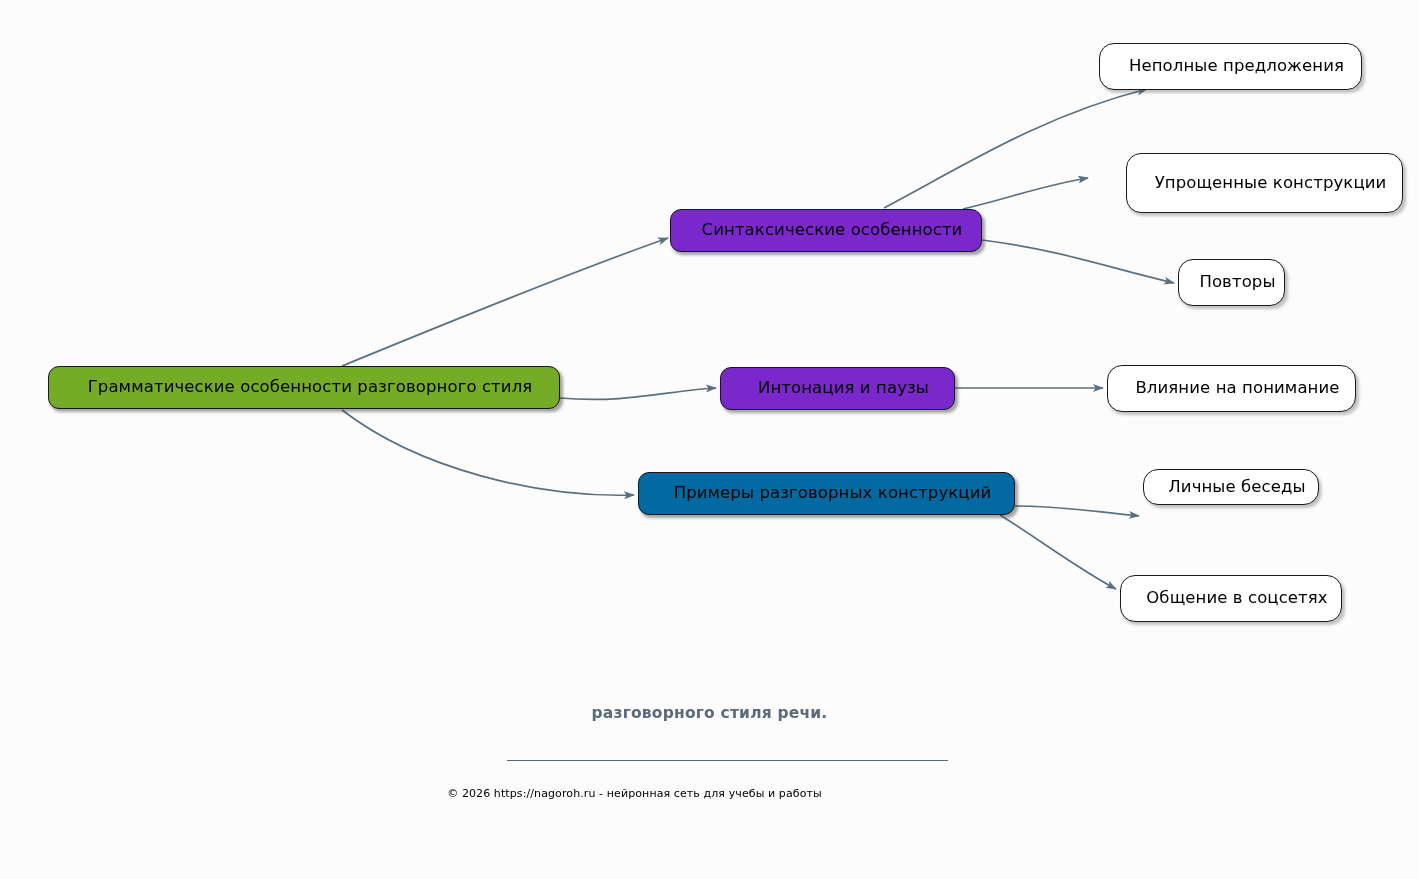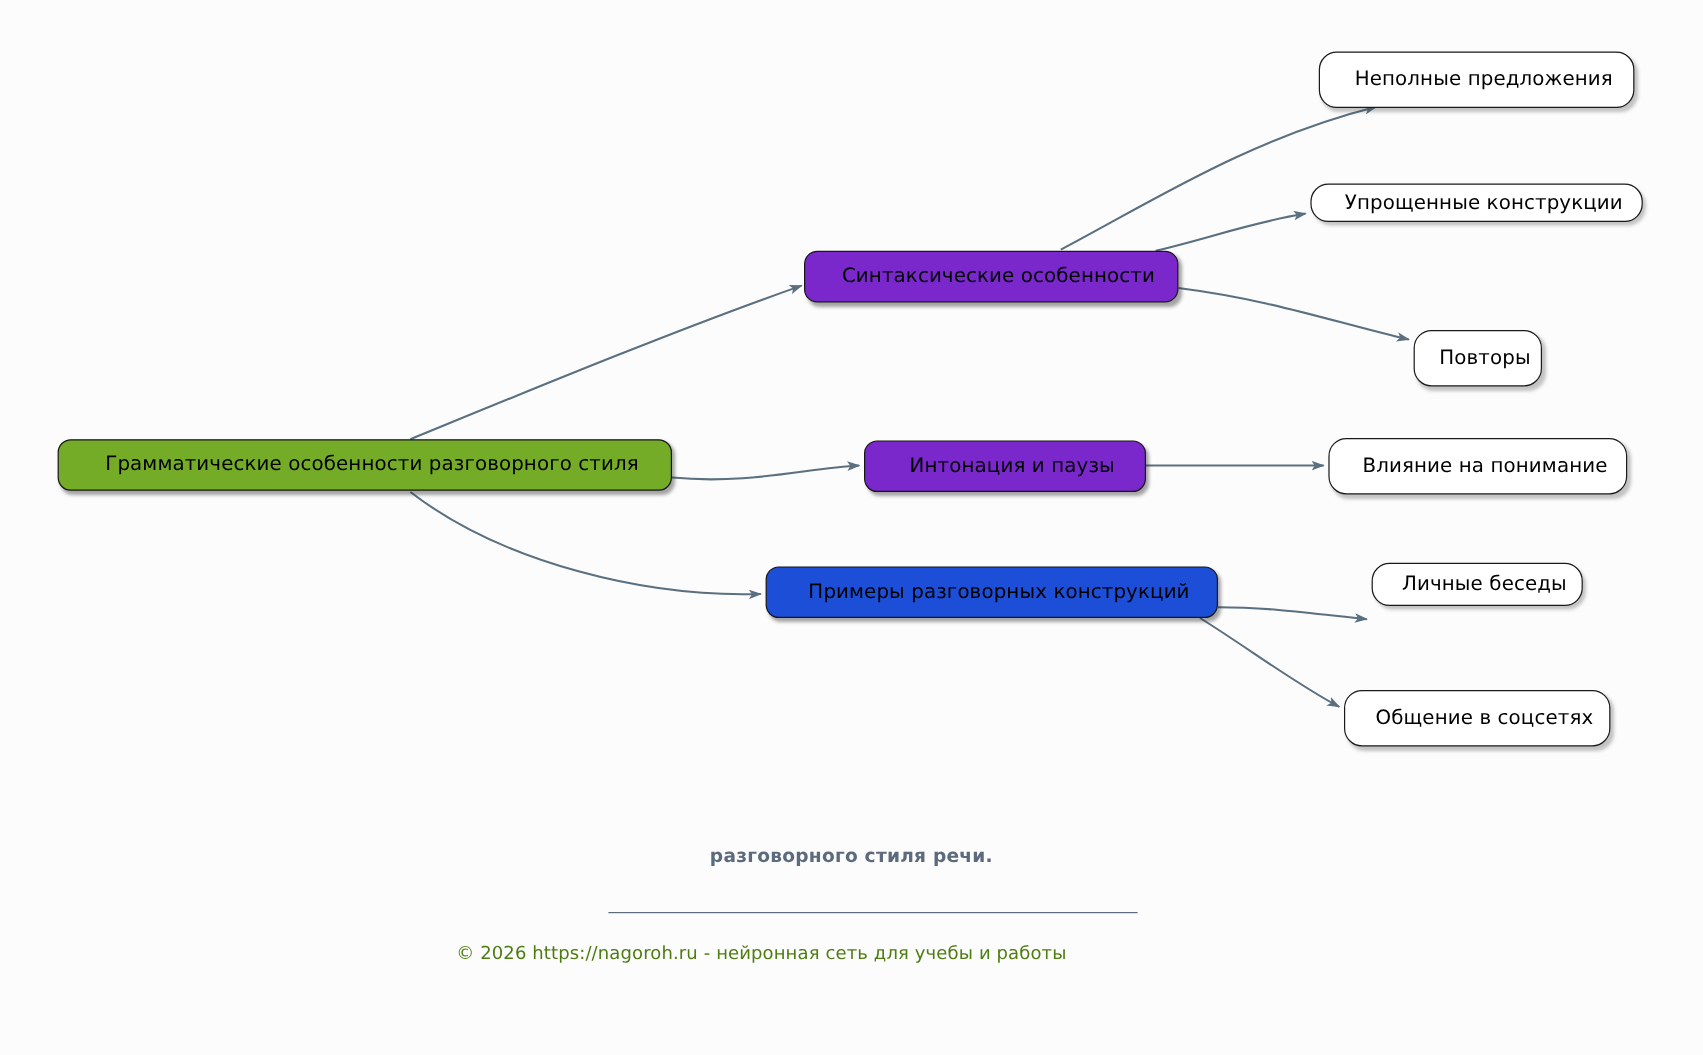--- a/index.html
+++ b/index.html
@@ -73,22 +73,22 @@
     width: 441px;
     height: 0;
     border-top: 1.6px solid #5b6a7d;
   }
   #footer {
     position: absolute;
     left: 0;
     top: 782px;
     width: 1269px;
     text-align: center;
-    color: #4d7c0f;
-    font-size: 15px;
+    color: #000000;
+    font-size: 11px;
     line-height: 24px;
     letter-spacing: 0.1px;
   }
 </style>
 </head>
 <body>
 
 <div id="canvas">
 
   <svg id="edges" viewBox="0 0 1419 879" xmlns="http://www.w3.org/2000/svg">
@@ -113,31 +113,31 @@
   <div class="node node-branch" style="left: 670px; top: 209px; width: 312px; height: 43px; background: rgb(122, 40, 204); border-color: rgb(23, 23, 23);">
     <span>Синтаксические особенности</span>
   </div>
 
   <div class="node node-root" style="left: 48px; top: 366px; width: 512px; height: 43px; background: rgb(116, 172, 39); border-color: rgb(23, 23, 23);">
     <span>Грамматические особенности разговорного стиля</span>
   </div>
   <div class="node node-branch" style="left: 720px; top: 367px; width: 235px; height: 43px; background: rgb(122, 40, 204); border-color: rgb(23, 23, 23);">
     <span>Интонация и паузы</span>
   </div>
-  <div class="node node-branch" style="left: 638px; top: 472px; width: 377px; height: 43px; background: #1d4ed8; border-color: rgb(23, 23, 23);">
+  <div class="node node-branch" style="left: 638px; top: 472px; width: 377px; height: 43px; background: #0369a1; border-color: rgb(23, 23, 23);">
     <span>Примеры разговорных конструкций</span>
   </div>
 
   <div class="node node-leaf" style="left: 1099px; top: 43px; width: 263px; height: 47px; background: rgb(255, 255, 255); border-color: rgb(26, 26, 26);">
     <span>Неполные предложения</span>
   </div>
-  <div class="node node-leaf" style="left: 1092px; top: 153px; width: 277px; height: 32px; background: rgb(255, 255, 255); border-color: rgb(26, 26, 26);">
+  <div class="node node-leaf" style="left: 1126px; top: 153px; width: 277px; height: 60px; background: rgb(255, 255, 255); border-color: rgb(26, 26, 26);">
     <span>Упрощенные конструкции</span>
   </div>
-  <div class="node node-leaf" style="left: 1178px; top: 259px; width: 107px; height: 47px; background: rgb(255, 255, 255); border-color: rgb(26, 26, 26); margin-top: 16px;">
+  <div class="node node-leaf" style="left: 1178px; top: 259px; width: 107px; height: 47px; background: rgb(255, 255, 255); border-color: rgb(26, 26, 26);">
     <span>Повторы</span>
   </div>
   <div class="node node-leaf" style="left: 1107px; top: 365px; width: 249px; height: 47px; background: rgb(255, 255, 255); border-color: rgb(26, 26, 26);">
     <span>Влияние на понимание</span>
   </div>
   <div class="node node-leaf" style="left: 1143px; top: 469px; width: 176px; height: 36px; background: rgb(255, 255, 255); border-color: rgb(26, 26, 26);">
     <span>Личные беседы</span>
   </div>
   <div class="node node-leaf" style="left: 1120px; top: 575px; width: 222px; height: 47px; background: rgb(255, 255, 255); border-color: rgb(26, 26, 26);">
     <span>Общение в соцсетях</span>

